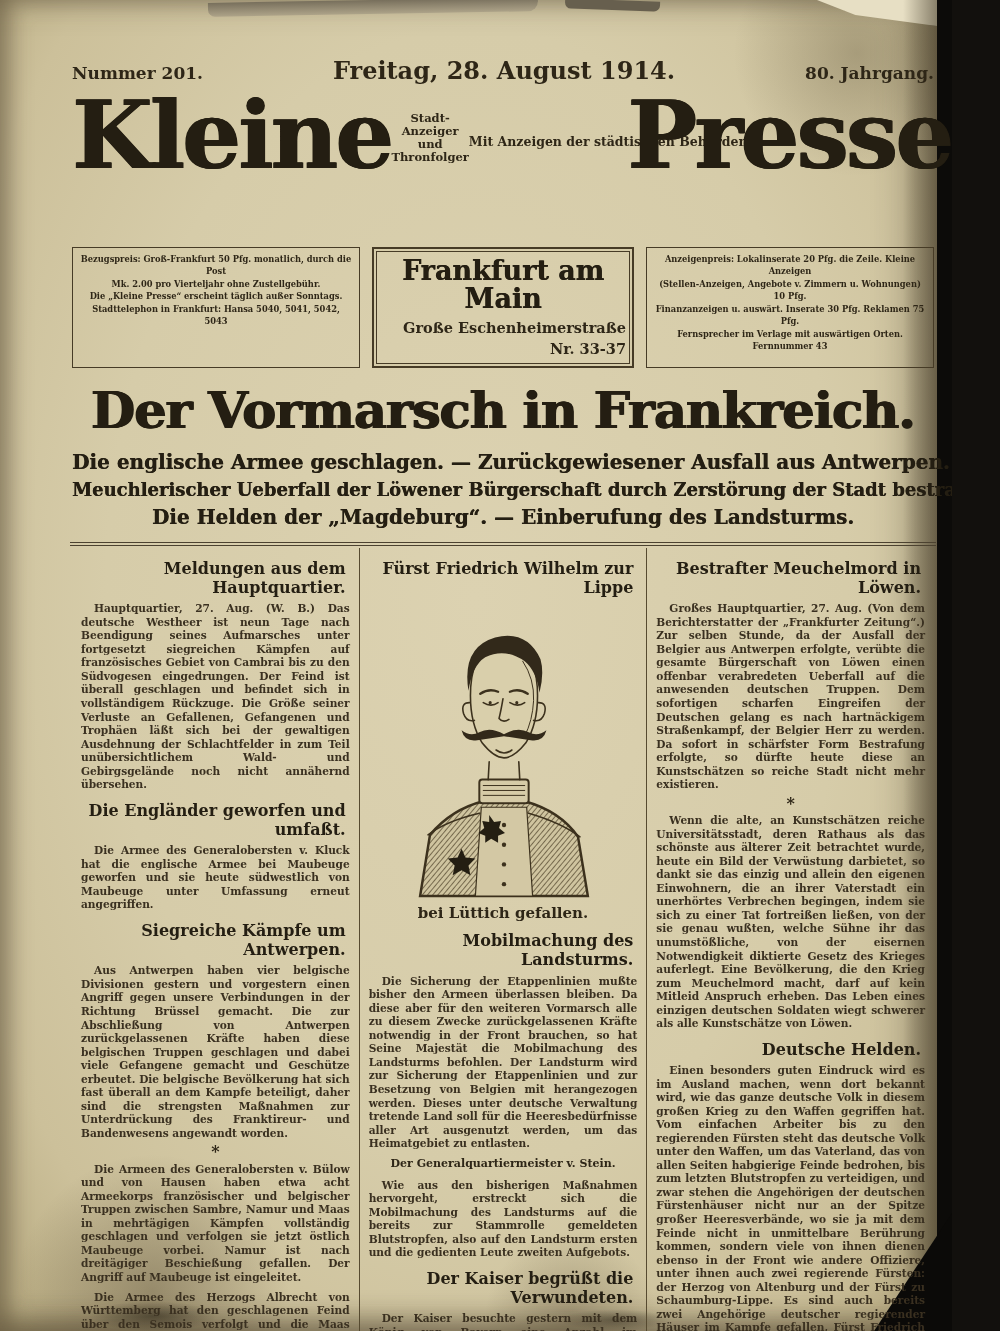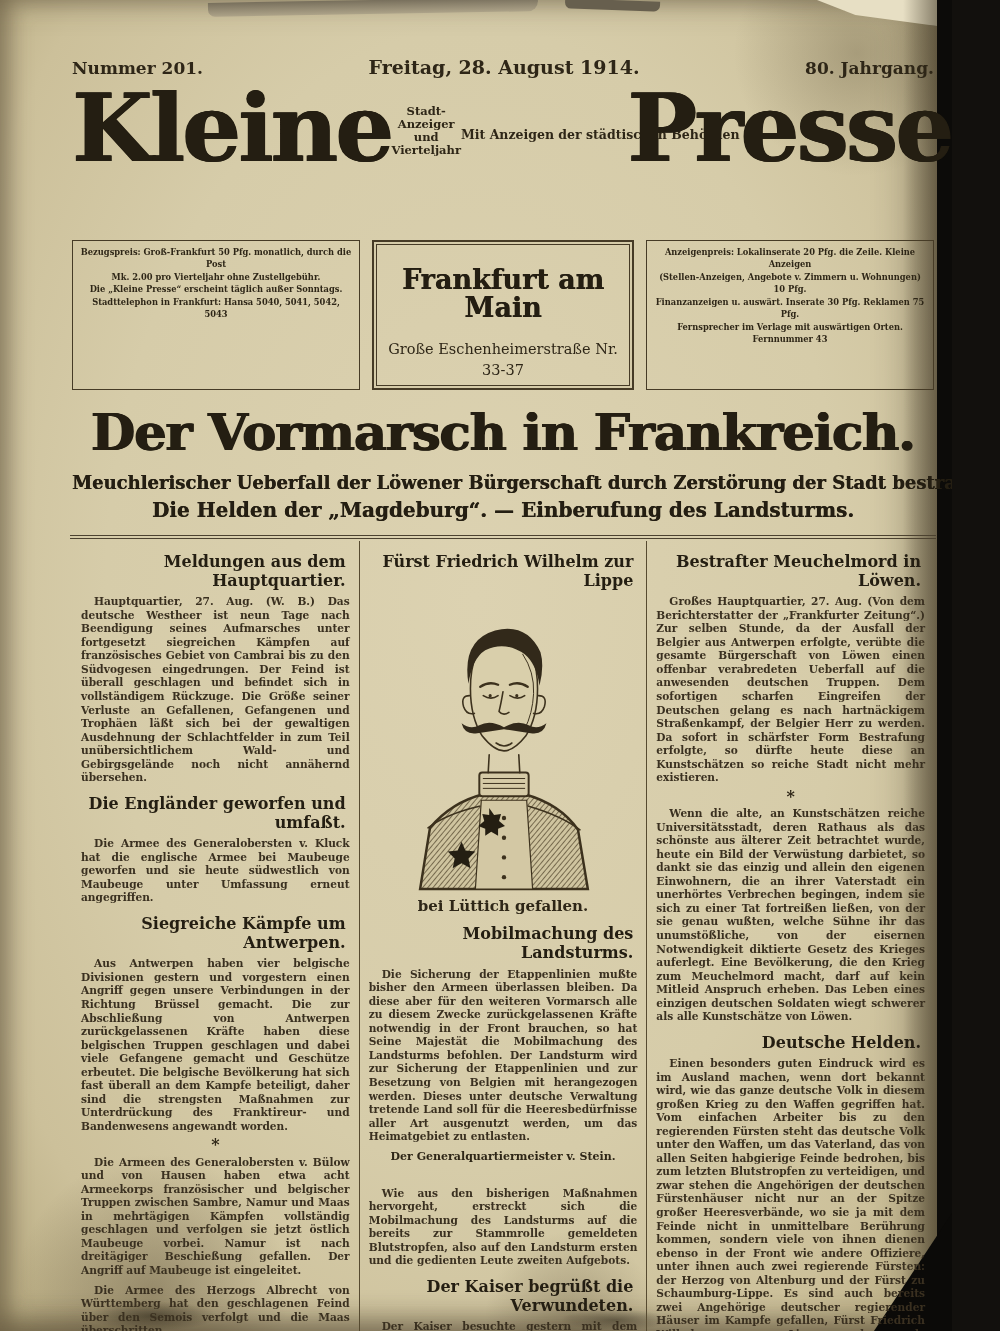--- a/index.html
+++ b/index.html
@@ -28,57 +28,57 @@
     clip-path:polygon(100% 0,100% 100%,0 100%); }
   .spot-a { bottom:0; left:88px; width:130px; height:30px;
     background:radial-gradient(ellipse at center, rgba(38,32,20,.55), rgba(38,32,20,0) 70%); }
   .spot-b { bottom:0; left:560px; width:110px; height:22px;
     background:radial-gradient(ellipse at center, rgba(38,32,20,.45), rgba(38,32,20,0) 70%); }
 
   .content { position:absolute; left:72px; top:56px; width:862px; }
 
   .top-row { display:flex; justify-content:space-between; align-items:baseline; font-weight:bold; }
   .top-row .issue   { font-size:17px; }
-  .top-row .dateline{ font-size:19px; }
+  .top-row .dateline{ font-size:24px; }
   .top-row .volume  { font-size:17px; }
 
   .masthead { display:flex; justify-content:space-between; align-items:flex-start; margin-top:4px; height:146px; }
   .mast-title { font-size:93px; line-height:1.02; font-weight:bold; letter-spacing:-3px; color:#241e12;
     text-shadow:0.6px 0 0 currentColor, -0.6px 0 0 currentColor; }
   .emblem-col { display:flex; flex-direction:row; align-items:center; width:236px; margin-top:8px; }
   .emblem-sub { font-size:11.5px; font-weight:bold; text-align:center; line-height:1.15; margin-top:-4px; }
   .mast-tagline { font-size:12.5px; font-weight:bold; white-space:nowrap; margin-top:2px; }
 
   .infobar { display:flex; gap:12px; margin-top:12px; align-items:stretch; }
   .info-box { border:1px solid #463b26; padding:5px 7px; font-size:8.3px; font-weight:bold;
     line-height:1.5; text-align:center; flex:1 1 0; }
   .info-box.center { flex:0 0 262px; border:2px solid #463b26;
-    box-shadow: inset 0 0 0 2px #d6cca9, inset 0 0 0 3px #463b26; padding:24px 6px 6px; }
+    box-shadow: inset 0 0 0 2px #d6cca9, inset 0 0 0 3px #463b26; padding:8px 6px 6px; }
   .center-title { font-size:27px; font-weight:bold; line-height:1.05; color:#241e12;
     text-shadow:0.5px 0 0 currentColor; }
-  .center-address { font-size:14.5px; font-weight:normal; margin-top:16px; }
+  .center-address { font-size:14.5px; font-weight:bold; margin-top:3px;text-align:right; }
 
   .headline { margin-top:16px; text-align:center; font-size:51px; font-weight:bold; color:#241e12;
     letter-spacing:-1px; line-height:1.05; text-shadow:0.8px 0 0 currentColor, -0.8px 0 0 currentColor; }
   .subheads { margin-top:10px; }
   .subhead { font-size:20px; font-weight:bold; text-align:center; white-space:nowrap; line-height:1.45;
     color:#241e12; text-shadow:0.4px 0 0 currentColor; }
   .subhead.long { font-size:18px; }
 
   .rule-double { height:4px; border-top:1px solid #4c4230; border-bottom:1px solid #4c4230; margin:10px -2px 0; }
 
   .columns { display:flex; margin-top:2px; height:808px; overflow:hidden; }
   .col { flex:1 1 0; min-width:0; padding:2px 9px 0; }
   .col + .col { border-left:1px solid #564a30; }
 
   h3 { margin:0; }
   .col-heading { font-size:16px; font-weight:bold; text-align:right; line-height:1.2; margin:9px 4px 5px; color:#241e12; }
   .body-para { font-size:10.6px; line-height:1.28; text-align:justify; margin:0 0 6px; text-indent:13px;
     font-weight:bold; color:#3a3020; }
-  .signature { font-size:11px; font-weight:bold; text-align:center; margin:2px 0 24px; }
+  .signature { font-size:11px; font-weight:bold; text-align:center; margin:2px 0 9px; }
   .star-sep { font-size:16px; font-weight:bold; text-align:center; line-height:.7; margin:0 0 5px; }
 
   figure.portrait { margin:4px auto 2px; width:218px; }
   .portrait-caption { font-size:15px; font-weight:bold; text-align:center; margin:0 0 6px; }
 </style>
 </head>
 <body>
 
 <div class="sheet">
 
@@ -107,21 +107,21 @@
           <g fill="#28221a">
             <path d="M122 66 C94 70 58 60 30 36 L54 37 C40 28 29 18 21 6 L58 21 C53 13 50 7 49 1 L86 26 C78 44 96 58 122 58 Z"></path>
             <path d="M138 66 C166 70 202 60 230 36 L206 37 C220 28 231 18 239 6 L202 21 C207 13 210 7 211 1 L174 26 C182 44 164 58 138 58 Z"></path>
             <path d="M130 26 C117 31 110 46 112 64 C114 82 121 93 130 100 C139 93 146 82 148 64 C150 46 143 31 130 26 Z"></path>
             <path d="M130 30 q-12 -18 1 -24 q15 -7 16 8 l11 1 -13 10 q-9 7 -15 5 z"></path>
             <path d="M116 92 l14 18 14 -18 -14 7 z"></path>
           </g>
         </svg>
         <div class="emblem-sub">
           <div>Stadt-Anzeiger</div>
-          <div>und Vierteljahr</div>
+          <div>und Thronfolger</div>
         </div>
         <div class="mast-tagline">Mit Anzeigen der städtischen Behörden</div>
       </div>
       <span class="mast-title">Presse</span>
     </div>
 
     <div class="infobar">
       <div class="info-box">
         <div>Bezugspreis: Groß-Frankfurt 50 Pfg. monatlich, durch die Post</div>
         <div>Mk. 2.00 pro Vierteljahr ohne Zustellgebühr.</div>
@@ -135,20 +135,21 @@
       <div class="info-box">
         <div>Anzeigenpreis: Lokalinserate 20 Pfg. die Zeile. Kleine Anzeigen</div>
         <div>(Stellen-Anzeigen, Angebote v. Zimmern u. Wohnungen) 10 Pfg.</div>
         <div>Finanzanzeigen u. auswärt. Inserate 30 Pfg. Reklamen 75 Pfg.</div>
         <div>Fernsprecher im Verlage mit auswärtigen Orten. Fernnummer 43</div>
       </div>
     </div>
 
     <div class="headline">Der Vormarsch in Frankreich.</div>
     <div class="subheads">
+      <div class="subhead">Die englische Armee geschlagen. — Zurückgewiesener Ausfall aus Antwerpen.</div>
       <div class="subhead long">Meuchlerischer Ueberfall der Löwener Bürgerschaft durch Zerstörung der Stadt bestraft.</div>
       <div class="subhead">Die Helden der „Magdeburg“. — Einberufung des Landsturms.</div>
     </div>
 
     <div class="rule-double"></div>
 
     <div class="columns">
 
       <div class="col">
           <h3 class="col-heading">Meldungen aus dem Hauptquartier.</h3>

